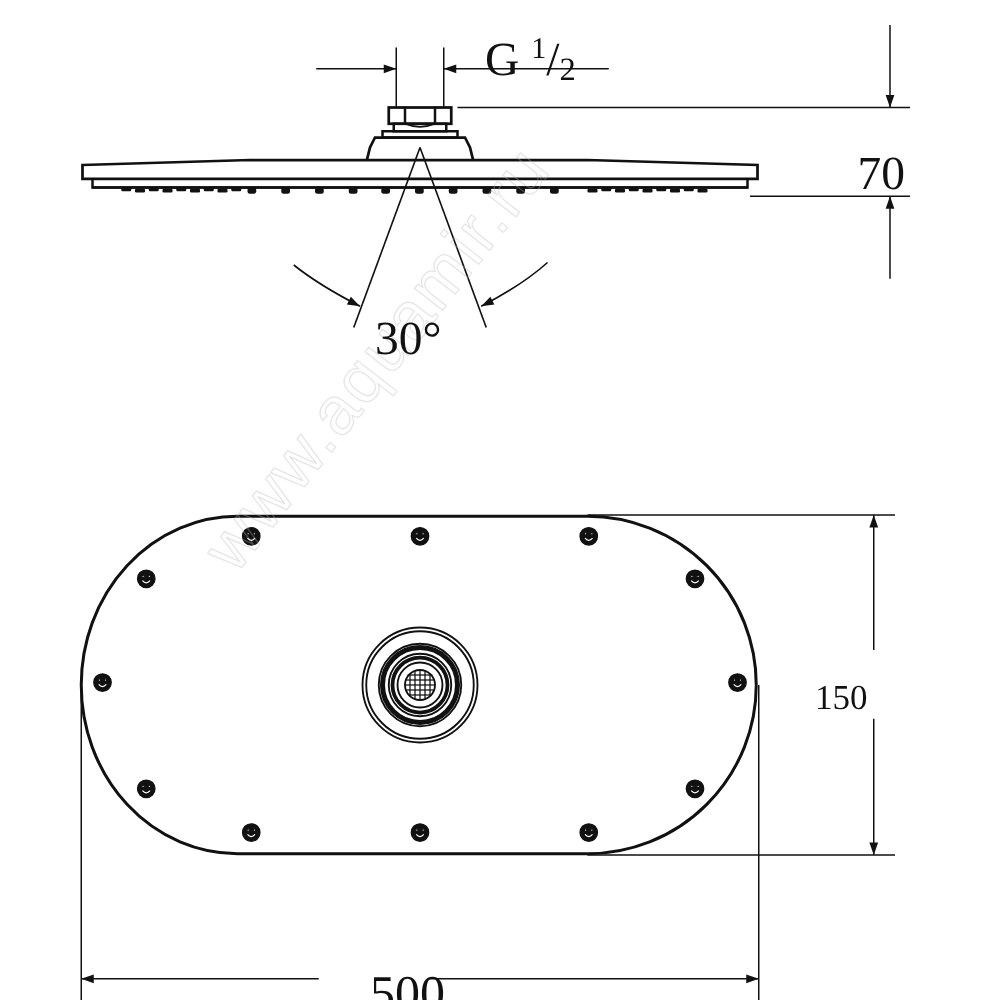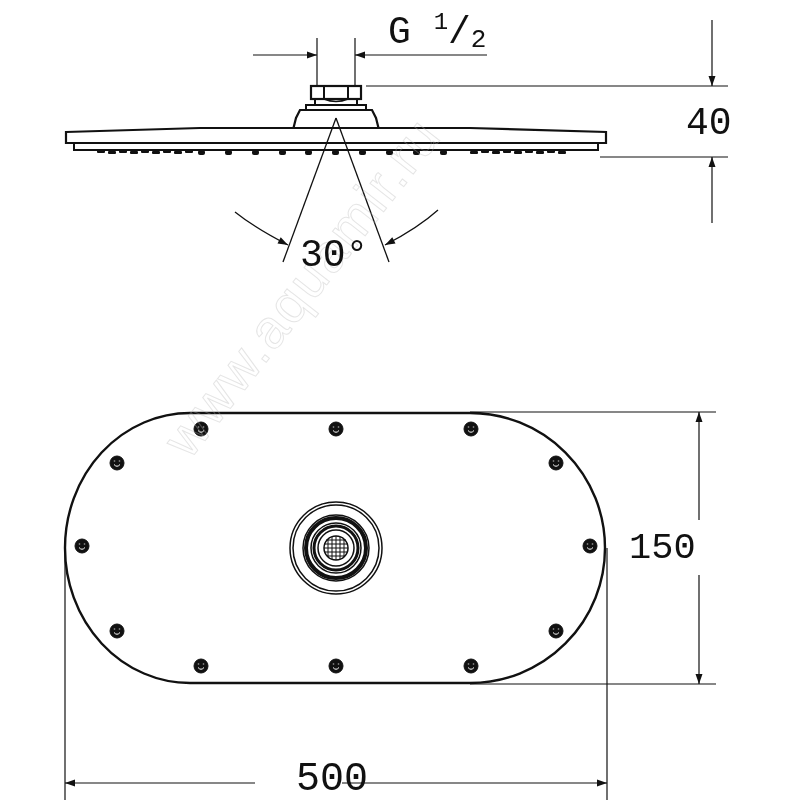--- a/index.html
+++ b/index.html
@@ -1,24 +1,24 @@
 <!DOCTYPE html>
 <html><head>
   <meta charset="utf-8">
   <style>
     html, body { margin: 0; padding: 0; background: #ffffff; }
     body { width: 800px; height: 800px; position: relative; overflow: hidden; font-family: "Liberation Sans", sans-serif; }
     #drawing { position: absolute; left: 0; top: 0; width: 800px; height: 800px; }
-    .dim-text { position: absolute; font-family: Liberation Mono, monospace; color: #111; line-height: 1; white-space: nowrap; }
+    .dim-text { position: absolute; font-family: Liberation Serif, serif; color: #111; line-height: 1; white-space: nowrap; margin-top: 15px; }
     .thread-label { left: 388px; top: 14px; font-size: 38px; }
     .thread-label sup { font-size: 24px; position: relative; top: -14px; vertical-align: baseline; }
     .thread-label sub { font-size: 26px; position: relative; top: 4px; vertical-align: baseline; }
     .height-label { left: 686px; top: 105px; font-size: 38px; }
     .angle-label { left: 300px; top: 237px; font-size: 38px; }
-    .depth-label { left: 629px; top: 530px; font-size: 37px; }
+    .depth-label { left: 652px; top: 530px; font-size: 28px; }
     .width-label { left: 296px; top: 760px; font-size: 40px; }
     .watermark { position: absolute; left: 150px; top: 430px; font-size: 54px; color: rgba(200,200,200,0.35); transform: rotate(-52deg); transform-origin: left top; letter-spacing: 2px; pointer-events: none; -webkit-text-stroke: 1px rgba(180,180,180,0.35); color: transparent; }
   </style>
 </head>
 <body>
 
 <svg id="drawing" viewBox="0 0 800 800" xmlns="http://www.w3.org/2000/svg">
   <defs>
     <marker id="arr" viewBox="0 0 10 10" refX="10" refY="5" markerWidth="14" markerHeight="10" orient="auto-start-reverse" markerUnits="userSpaceOnUse">
       <path d="M0,1.5 L10,5 L0,8.5 Z" fill="#111"></path>
@@ -150,16 +150,16 @@
     </g>
   </g>
 </svg>
 
 <div class="watermark">www.aquamir.ru</div>
 
 <div class="dim-text thread-label">
   <span>G</span>
   <sup>1</sup><span>/</span><sub>2</sub>
 </div>
-<div class="dim-text height-label">40</div>
+<div class="dim-text height-label">70</div>
 <div class="dim-text angle-label">30°</div>
 <div class="dim-text depth-label">150</div>
 <div class="dim-text width-label">500</div>
 
 </body></html>

